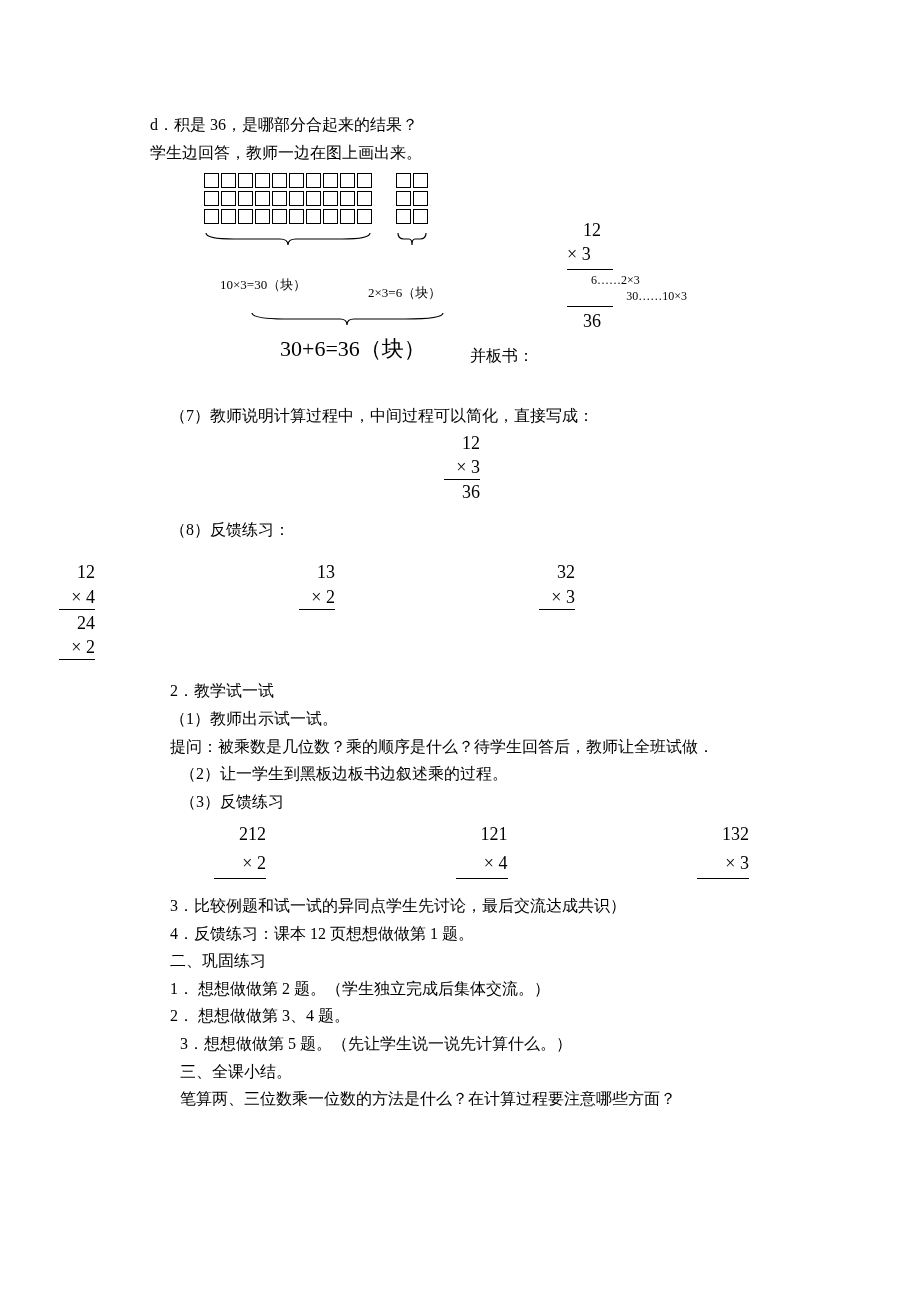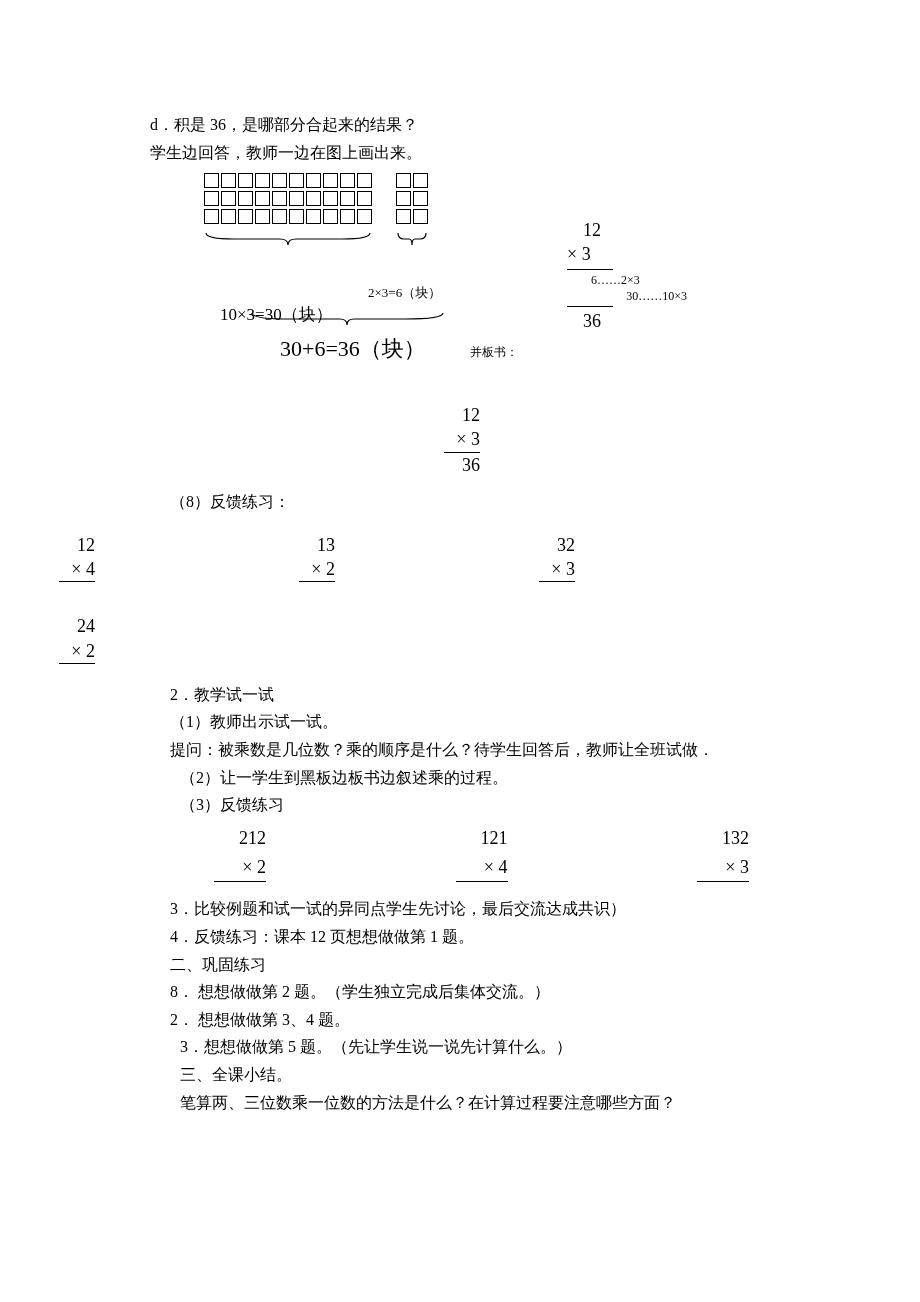--- a/index.html
+++ b/index.html
@@ -58,22 +58,22 @@
     .brace-right {
       position: absolute;
       left: 246px;
       top: 56px;
       width: 32px;
     }
     .brace-right svg { width: 100%; height: 16px; }
     .calc-left {
       position: absolute;
       left: 70px;
-      top: 128px;
-      font-size: 17px;
+      top: 102px;
+      font-size: 13px;
     }
     .calc-right {
       position: absolute;
       left: 218px;
       top: 110px;
       font-size: 13px;
     }
     .brace-bottom {
       position: absolute;
       left: 100px;
@@ -84,21 +84,21 @@
     .calc-bottom {
       position: absolute;
       left: 130px;
       top: 158px;
       font-size: 22px;
     }
     .board-label {
       position: absolute;
       left: 320px;
       top: 170px;
-      font-size: 12px;
+      font-size: 16px;
     }
     .vertical-calc {
       position: absolute;
       font-family: "Times New Roman", serif;
       font-size: 18px;
       text-align: right;
     }
     .vertical-calc .vrow {
       line-height: 1.35;
       white-space: nowrap;
@@ -249,20 +249,21 @@
     <div class="vrow mult">×  3</div>
     <div class="underline u1"></div>
     <div class="vrow ann" style="text-align:left; padding-left:24px;">6……2×3</div>
     <div class="vrow ann" style="text-align:right; padding-left:14px;">30……10×3</div>
     <div class="underline u2"></div>
     <div class="vrow num">36</div>
   </div>
 </div>
 
 <div class="section7-area">
+  <div class="line indent1">（7）教师说明计算过程中，中间过程可以简化，直接写成：</div>
   <div class="simplify-calc">
     <div class="vrow">12</div>
     <div class="vrow">×  3</div>
     <div class="underline"></div>
     <div class="vrow">36</div>
   </div>
 </div>
 
 <div class="line indent1" style="margin-top:12px;">（8）反馈练习：</div>
 
@@ -277,21 +278,21 @@
     <div class="vrow">× 2</div>
     <div class="underline"></div>
   </div>
   <div class="practice-item">
     <div class="vrow">32</div>
     <div class="vrow">× 3</div>
     <div class="underline"></div>
   </div>
 </div>
 
-<div class="practice-item" style="margin-left:-95px; margin-top:32px;">
+<div class="practice-item" style="margin-left:-95px; margin-top:1px;">
   <div class="vrow">24</div>
   <div class="vrow">× 2</div>
   <div class="underline"></div>
 </div>
 
 <div class="line indent1" style="margin-top:18px;">2．教学试一试</div>
 <div class="line indent1">（1）教师出示试一试。</div>
 <div class="line indent1">提问：被乘数是几位数？乘的顺序是什么？待学生回答后，教师让全班试做．</div>
 <div class="line indent2">（2）让一学生到黑板边板书边叙述乘的过程。</div>
 <div class="line indent2">（3）反馈练习</div>
@@ -310,17 +311,17 @@
   <div class="practice-item2">
     <div class="vrow">132</div>
     <div class="vrow">×   3</div>
     <div class="underline"></div>
   </div>
 </div>
 
 <div class="line indent1" style="margin-top:14px;">3．比较例题和试一试的异同点学生先讨论，最后交流达成共识）</div>
 <div class="line indent1">4．反馈练习：课本 12 页想想做做第 1 题。</div>
 <div class="line indent1">二、巩固练习</div>
-<div class="line indent1">8． 想想做做第 2 题。（学生独立完成后集体交流。）</div>
+<div class="line indent1">1． 想想做做第 2 题。（学生独立完成后集体交流。）</div>
 <div class="line indent1">2． 想想做做第 3、4 题。</div>
 <div class="line indent2">3．想想做做第 5 题。（先让学生说一说先计算什么。）</div>
 <div class="line indent2">三、全课小结。</div>
 <div class="line indent2">笔算两、三位数乘一位数的方法是什么？在计算过程要注意哪些方面？</div>
 
 </body></html>

